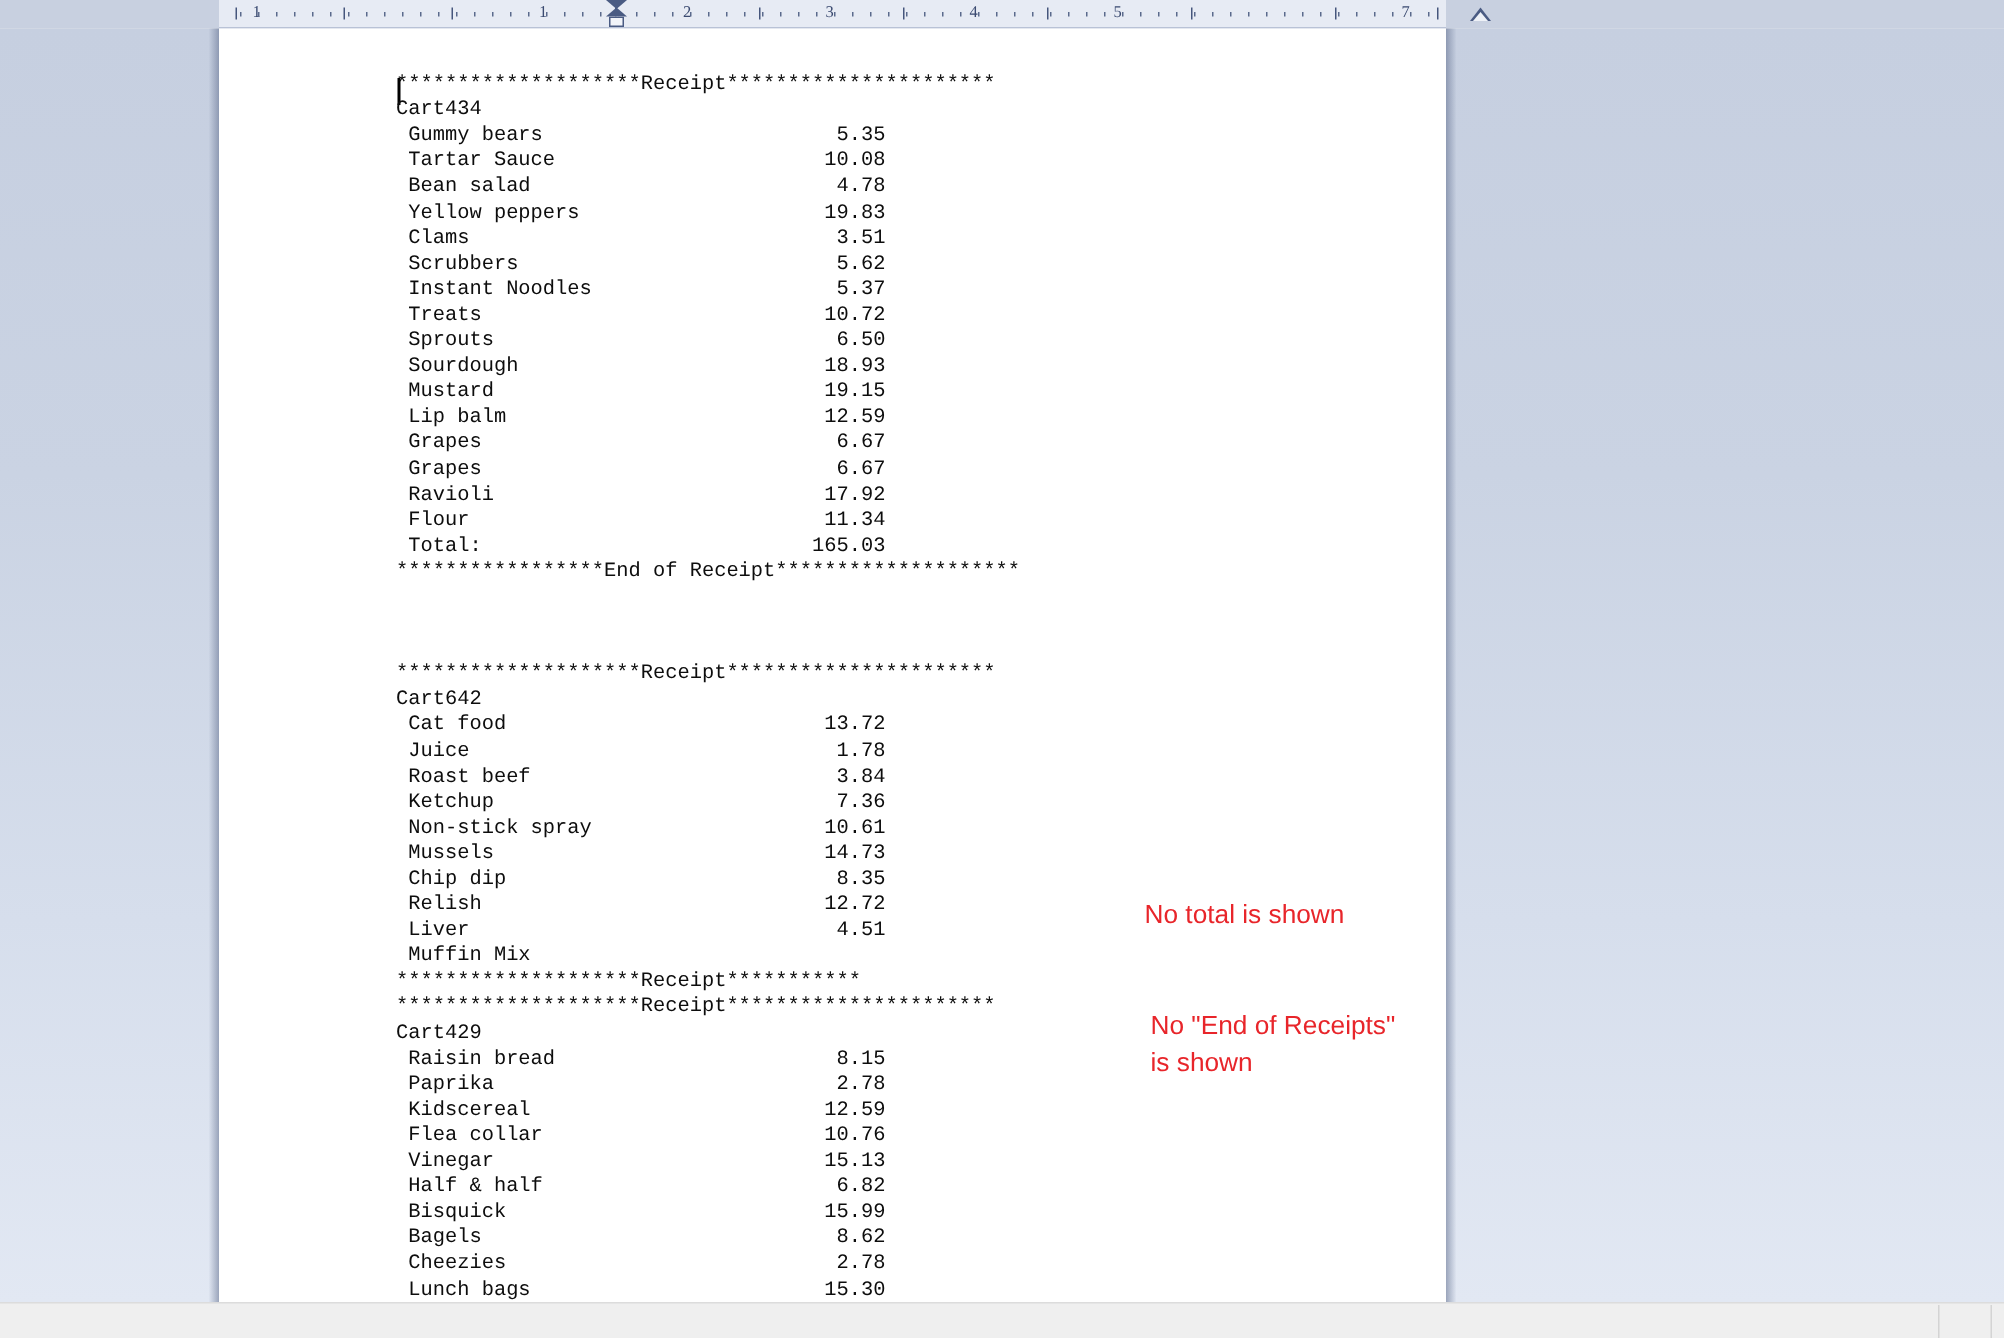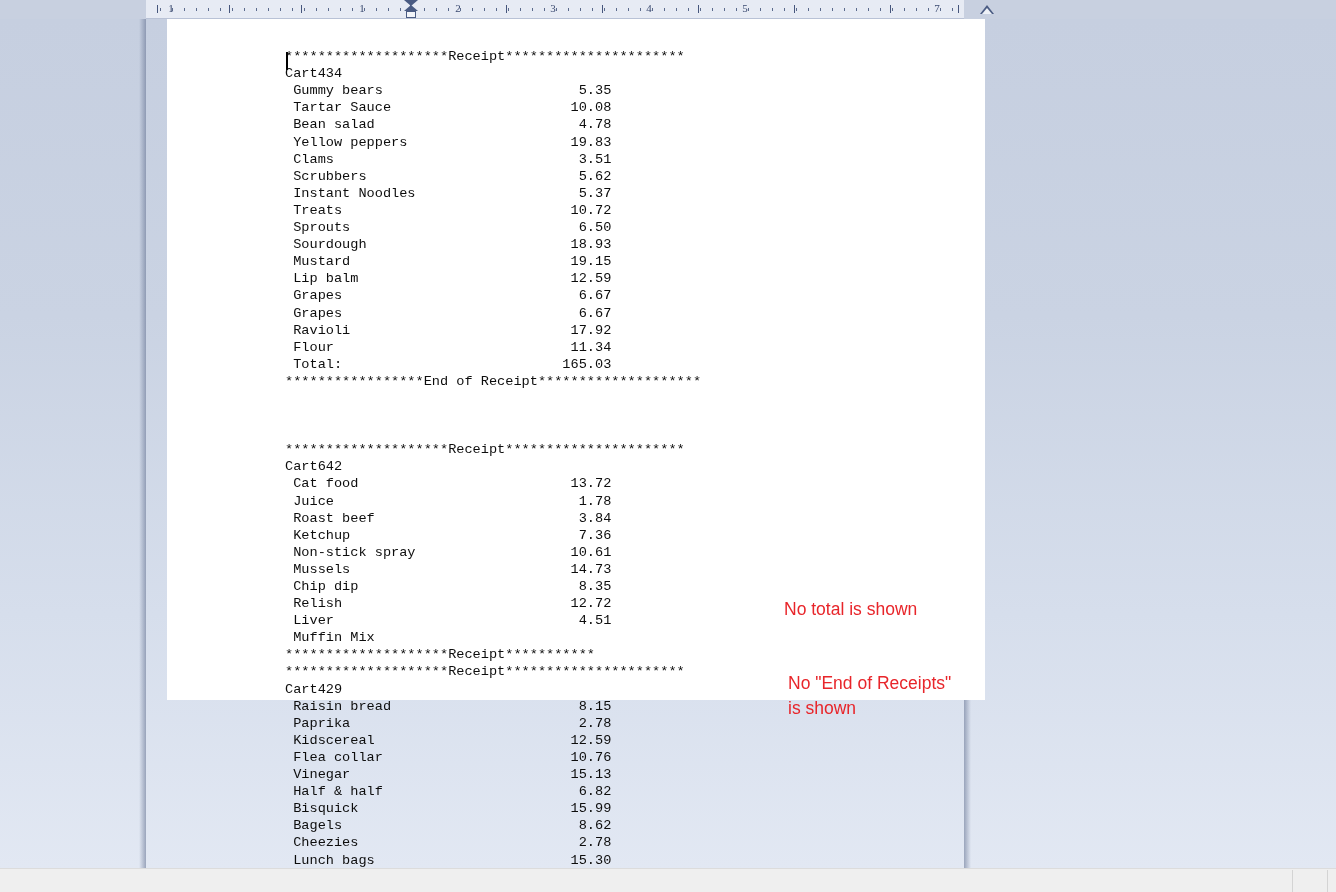--- a/index.html
+++ b/index.html
@@ -135,23 +135,22 @@
   .page-shadow-r {
     position: absolute;
     left: 964px; top: 0;
     width: 7px; height: 849px;
     background: linear-gradient(to left, rgba(120,133,160,0.0), rgba(96,110,142,0.55));
   }
   .page {
     position: absolute;
     left: 146px; top: 0;
     width: 818px;
-    height: 681px;
+    height: 849px;
     background: #ffffff;
-    margin-left: 21px;
   }
 
   
   .doc-text {
     position: absolute;
     left: 118px;
     top: 12px;
     font-family: "Liberation Mono", "DejaVu Sans Mono", monospace;
     font-size: 13.6px;
     line-height: 17.1px;

